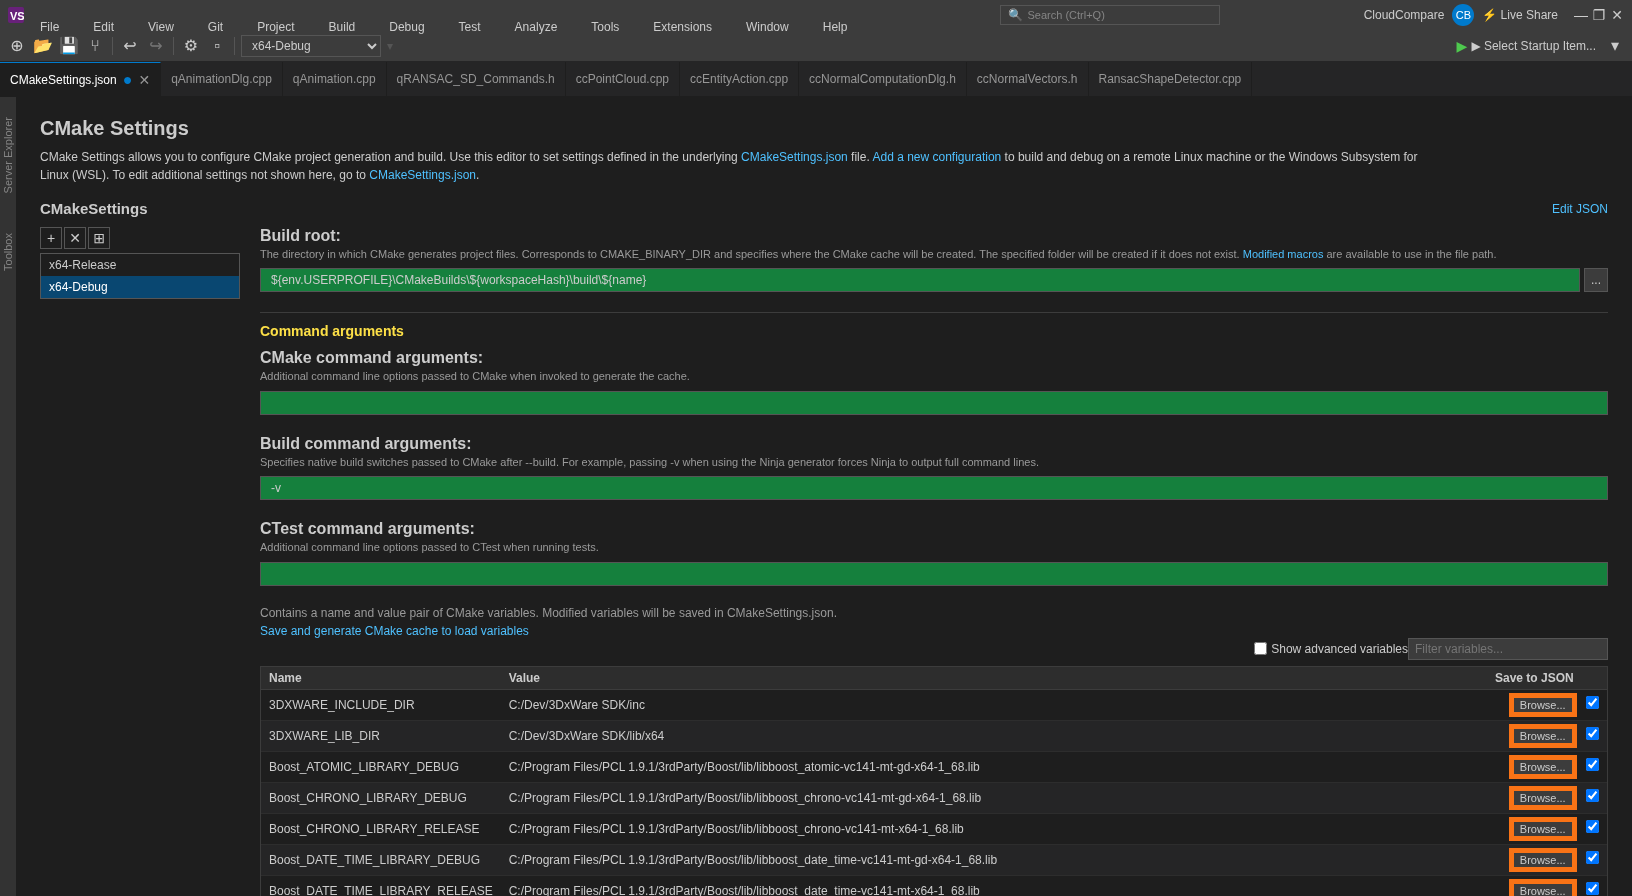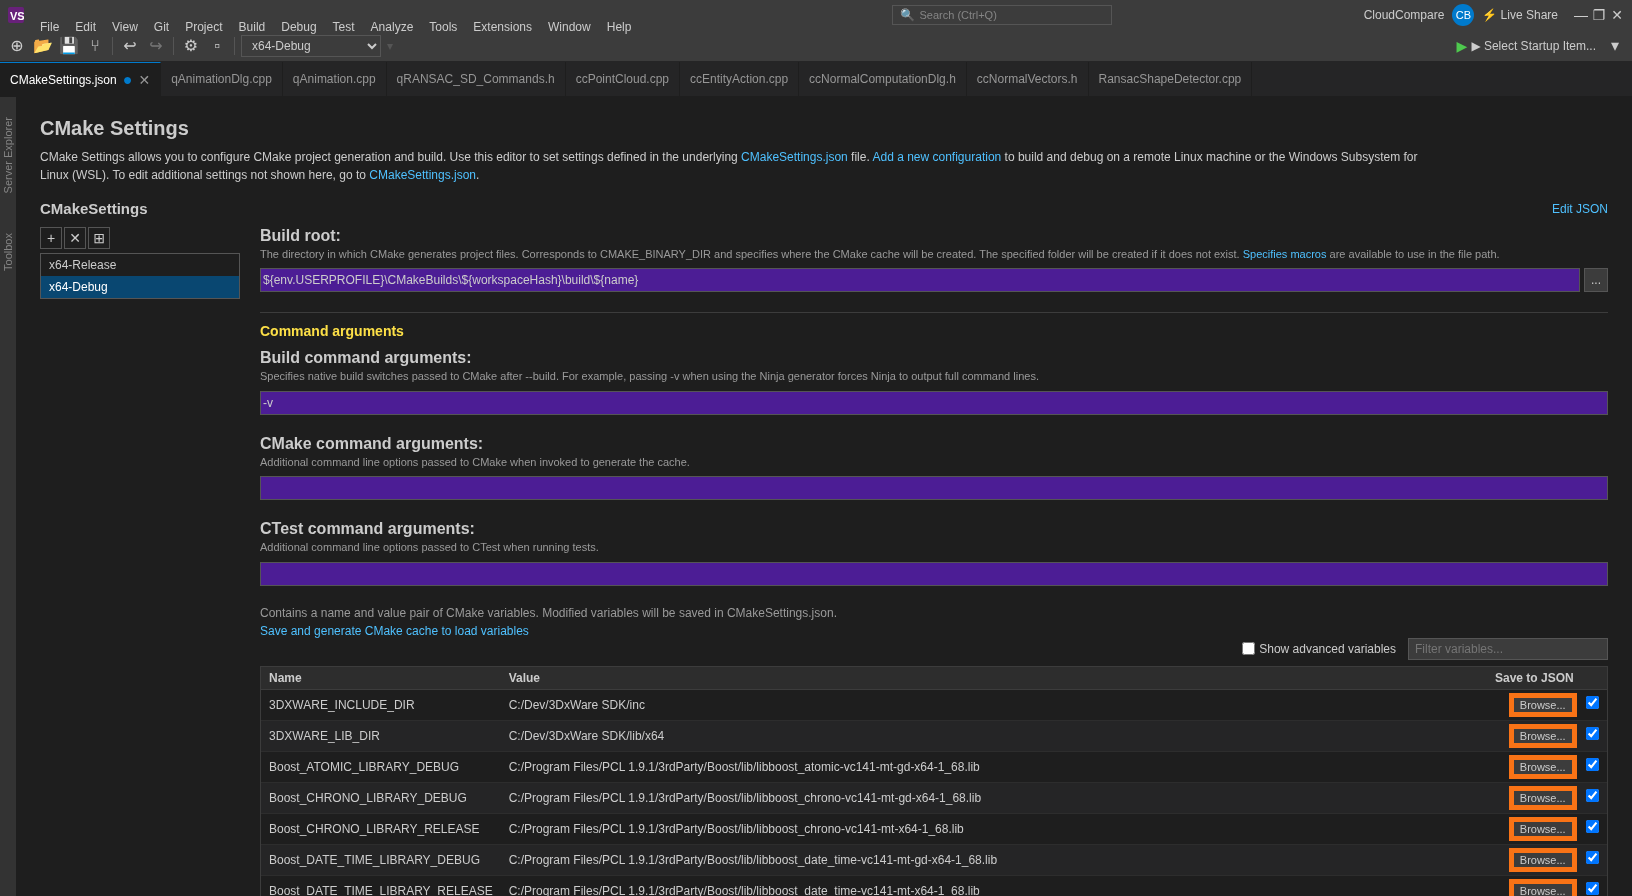--- a/index.html
+++ b/index.html
@@ -15,21 +15,21 @@
 
     
     .title-bar {
       display: flex;
       align-items: center;
       background: #3c3c3c;
       height: 30px;
       padding: 0 8px;
       gap: 8px;
     }
-    .title-bar-menu { display: flex; gap: 0; margin-top: 24px; }
+    .title-bar-menu { display: flex; gap: 18px; margin-top: 24px; }
     .title-bar-menu span {
       padding: 2px 8px;
       cursor: pointer;
       font-size: 12px;
       color: #cccccc;
     }
     .title-bar-search {
       flex: 1;
       display: flex;
       justify-content: center;
@@ -238,24 +238,24 @@
       margin-bottom: 6px;
       line-height: 1.4;
     }
     .field-desc a { color: #4fc1ff; }
 
     .field-input-row {
       display: flex; align-items: center; gap: 4px;
     }
     .field-input {
       flex: 1;
-      background: #4c1d95;
+      background: #15803d;
       border: 1px solid #555;
       color: #cccccc;
-      padding: 4px 2px;
+      padding: 4px 10px;
       font-size: 12px;
       height: 24px;
     }
     .browse-btn {
       background: #3c3c3c;
       border: 1px solid #555;
       color: #ccc;
       padding: 2px 6px;
       cursor: pointer;
       font-size: 12px;
@@ -287,21 +287,21 @@
     .variables-section-desc {
       font-size: 12px;
       color: #9a9a9a;
       margin-bottom: 4px;
     }
     .variables-link {
       color: #4fc1ff; cursor: pointer; font-size: 12px; text-decoration: none;
     }
 
     .vars-controls {
-      display: flex; align-items: center; gap: 12px;
+      display: flex; align-items: center; gap: 0;
       margin-bottom: 6px;
       justify-content: flex-end;
     }
 
     .vars-table-container {
       border: 1px solid #3c3c3c;
       position: relative;
     }
     .vars-table {
       width: 100%;
@@ -483,43 +483,43 @@
           <div class="config-item selected">x64-Debug</div>
         </div>
       </div>
 
       <div class="config-settings">
 
         
         <div class="field-section">
           <div class="field-label">Build root:</div>
           <div class="field-desc">
-            <span>The directory in which CMake generates project files. Corresponds to CMAKE_BINARY_DIR and specifies where the CMake cache will be created. The specified folder will be created if it does not exist. </span><a>Specifies macros</a><span> are available to use in the file path.</span>
+            <span>The directory in which CMake generates project files. Corresponds to CMAKE_BINARY_DIR and specifies where the CMake cache will be created. The specified folder will be created if it does not exist. </span><a>Modified macros</a><span> are available to use in the file path.</span>
           </div>
           <div class="field-input-row">
             <input class="field-input" type="text" value="${env.USERPROFILE}\CMakeBuilds\${workspaceHash}\build\${name}" style="">
             <button class="browse-btn">...</button>
           </div>
         </div>
 
         
         <div class="subsection-title">Command arguments</div>
 
         
         <div class="field-section">
+          <div class="field-label">CMake command arguments:</div>
+          <div class="field-desc">Additional command line options passed to CMake when invoked to generate the cache.</div>
+          <input class="field-input" type="text" style="width: 100%;" value="">
+        </div>
+
+        
+        <div class="field-section">
           <div class="field-label">Build command arguments:</div>
           <div class="field-desc">Specifies native build switches passed to CMake after --build. For example, passing -v when using the Ninja generator forces Ninja to output full command lines.</div>
           <input class="field-input" type="text" style="width: 100%;" value="-v">
-        </div>
-
-        
-        <div class="field-section">
-          <div class="field-label">CMake command arguments:</div>
-          <div class="field-desc">Additional command line options passed to CMake when invoked to generate the cache.</div>
-          <input class="field-input" type="text" style="width: 100%;" value="">
         </div>
 
         
         <div class="field-section">
           <div class="field-label">CTest command arguments:</div>
           <div class="field-desc">Additional command line options passed to CTest when running tests.</div>
           <input class="field-input" type="text" style="width: 100%;" value="">
         </div>
 
         

